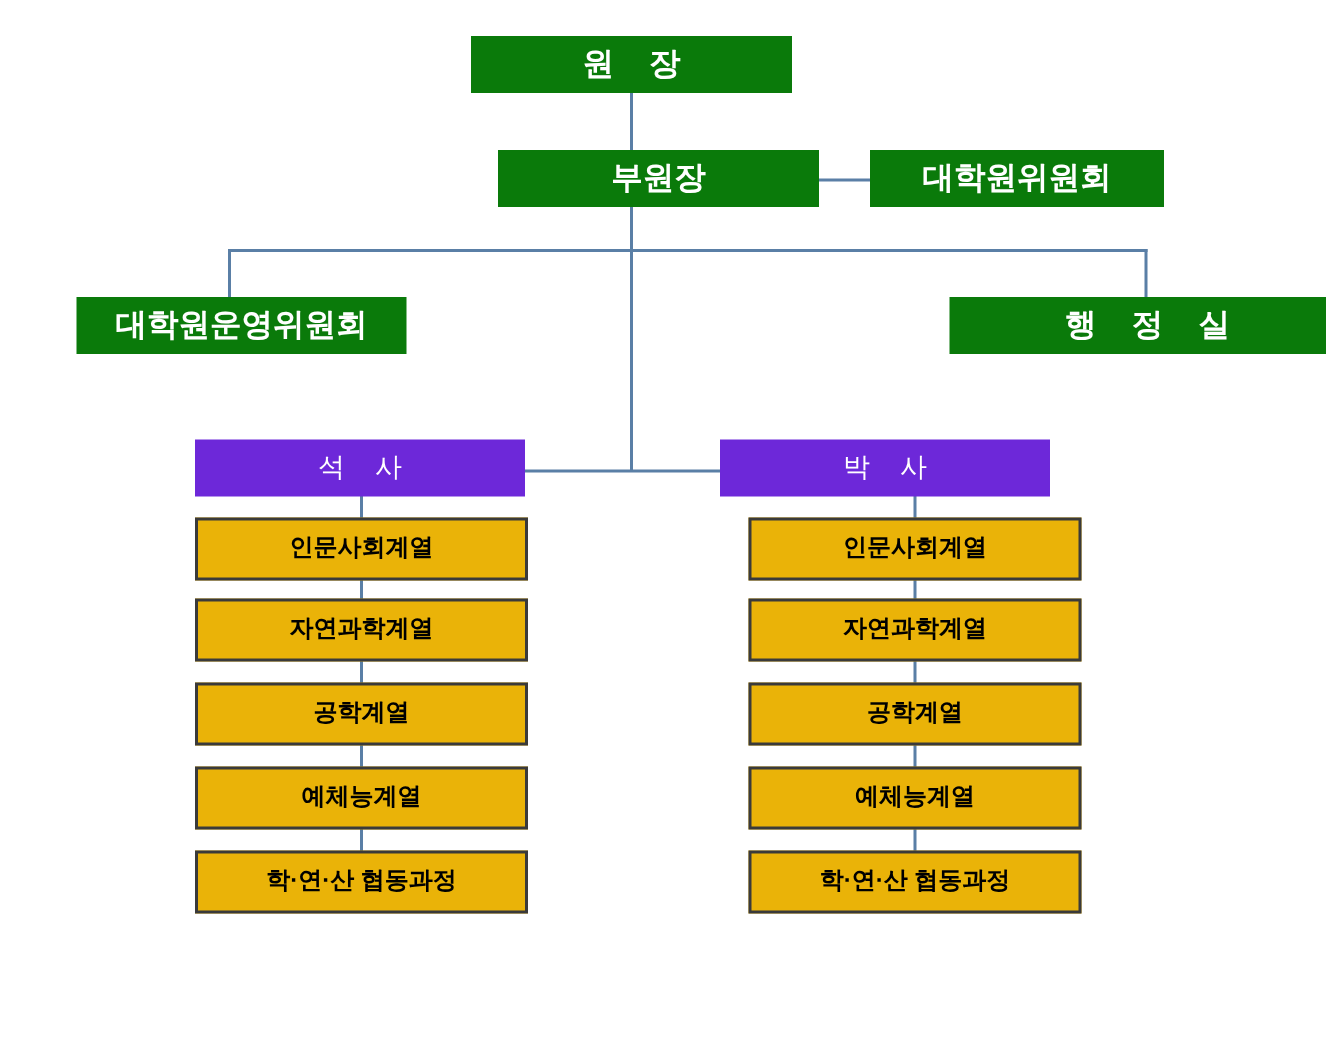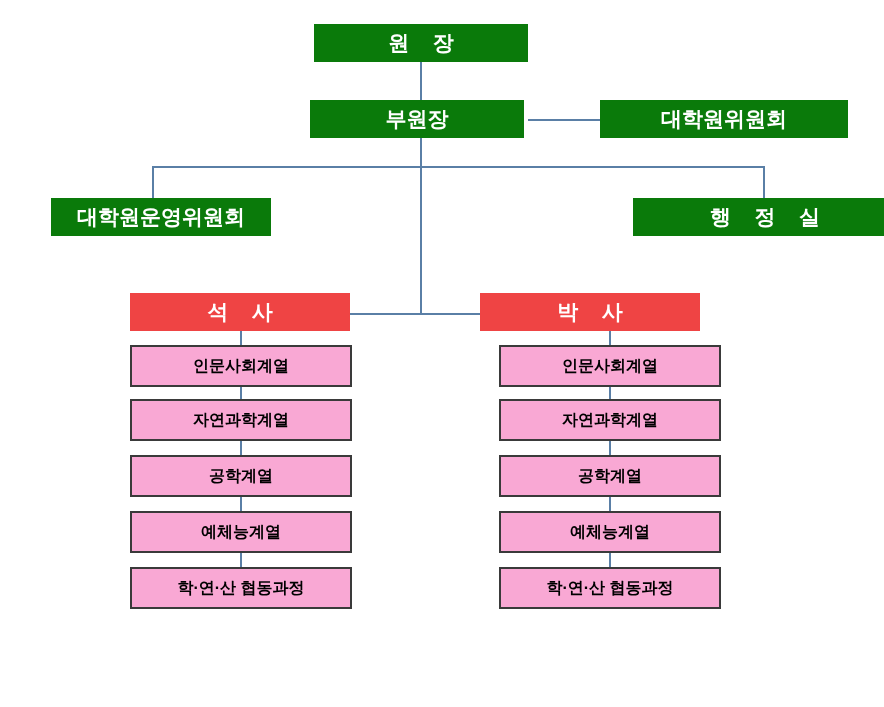--- a/index.html
+++ b/index.html
@@ -36,27 +36,27 @@
     text-align: right;
     line-height: 1.1;
   }
   .node-dark {
     background: #0a7a0a;
     color: #ffffff;
     font-weight: bold;
     font-size: 21px;
   }
   .node-mid {
-    background: #ef4444;
+    background: #6d28d9;
     color: #ffffff;
-    font-weight: bold;
-    font-size: 21px;
+    font-weight: normal;
+    font-size: 18px;
   }
   .node-plain {
-    background: #f9a8d4;
+    background: #eab308;
     color: #000000;
     font-weight: bold;
     font-size: 16px;
     border: 2px solid #3a3a3a;
   }
   .sp-wide { letter-spacing: 0.42em; text-indent: 0.42em; }
 </style>
 </head>
 <body>
 
@@ -77,23 +77,23 @@
   <div class="line line-v" style="left:420px; top:166px; height:148px;"></div>
 
   <div class="line line-h" style="left:350px; top:313px; width:152px;"></div>
 
   <div class="line line-v" style="left:240px; top:330px; height:256px;"></div>
 
   <div class="line line-v" style="left:609px; top:330px; height:256px;"></div>
 
   <div class="node node-dark sp-wide" style="left:314px; top:24px; width:214px; height:38px;">원 장</div>
 
-  <div class="node node-dark" style="left:310px; top:100px; width:214px; height:38px;">부원장</div>
+  <div class="node node-dark" style="left:332px; top:100px; width:214px; height:38px;">부원장</div>
 
-  <div class="node node-dark" style="left:600px; top:100px; width:248px; height:38px;">대학원위원회</div>
+  <div class="node node-dark" style="left:580px; top:100px; width:196px; height:38px;">대학원위원회</div>
 
   <div class="node node-dark" style="left:51px; top:198px; width:220px; height:38px;">대학원운영위원회</div>
 
   <div class="node node-dark sp-wide" style="left:633px; top:198px; width:264px; height:38px;">행 정 실</div>
 
   <div class="node node-mid sp-wide" style="left:130px; top:293px; width:220px; height:38px;">석 사</div>
 
   <div class="node node-plain" style="left:130px; top:345px; width:222px; height:42px;">인문사회계열</div>
   <div class="node node-plain" style="left:130px; top:399px; width:222px; height:42px;">자연과학계열</div>
   <div class="node node-plain" style="left:130px; top:455px; width:222px; height:42px;">공학계열</div>

